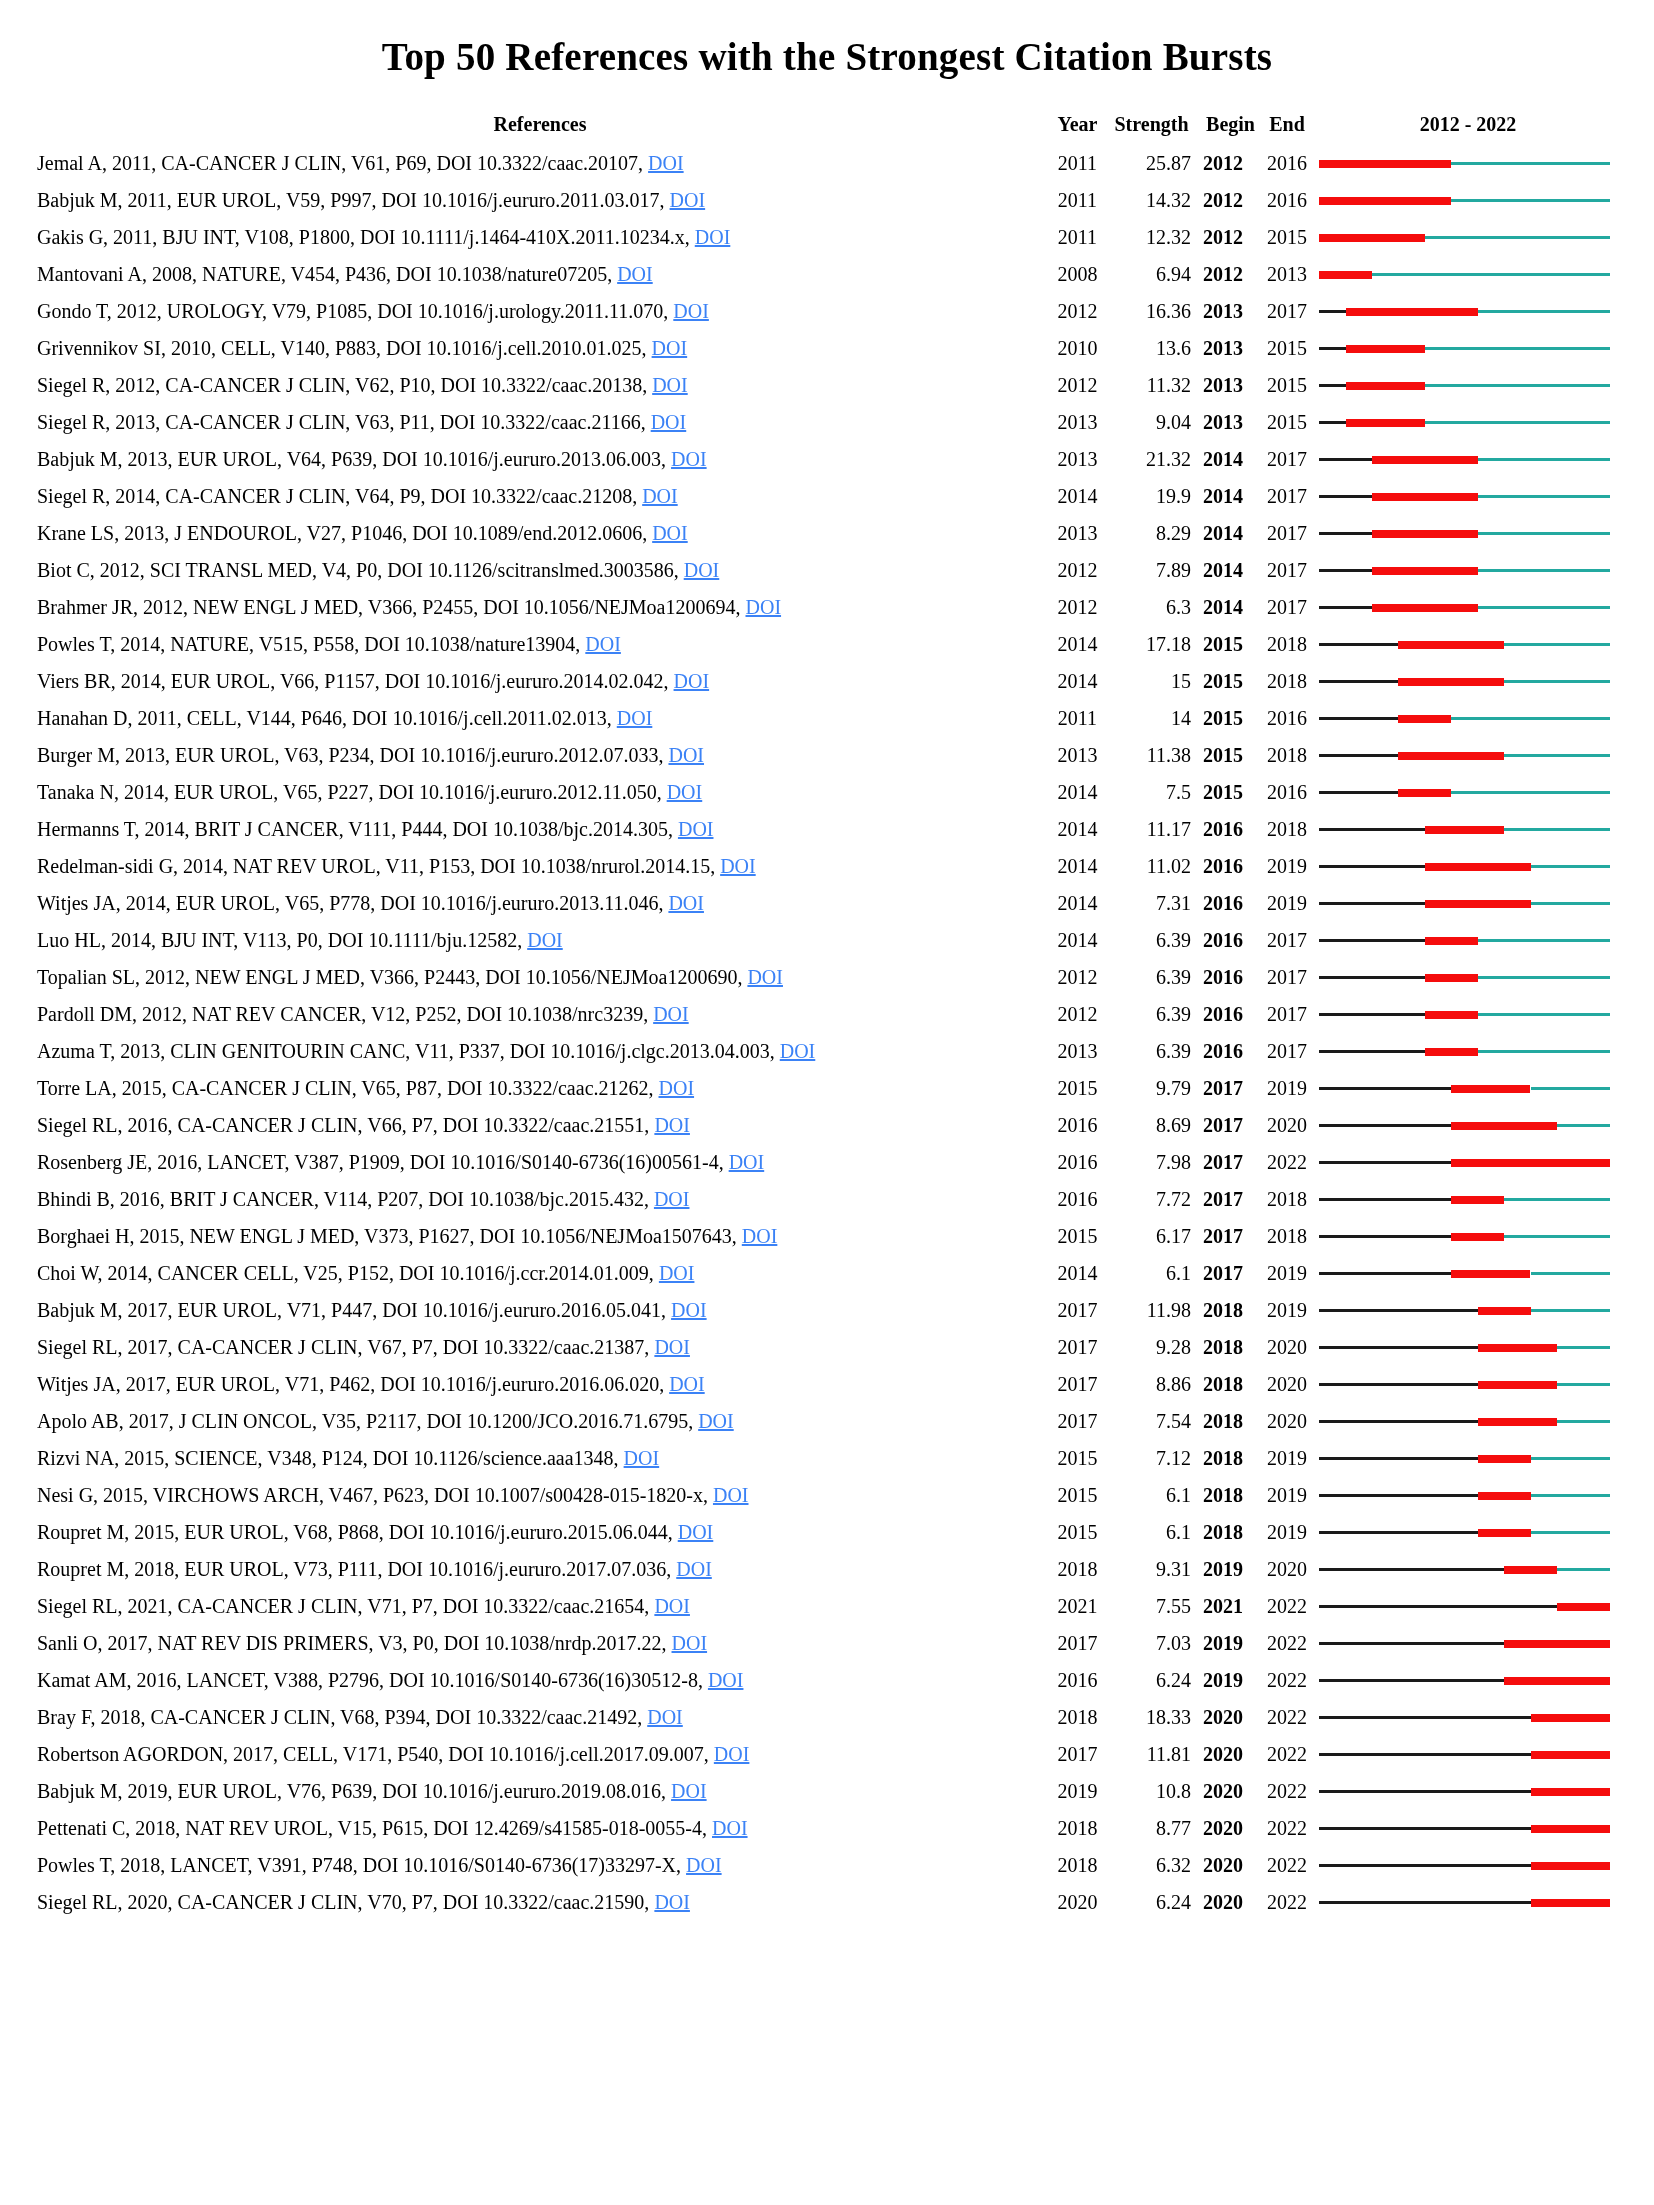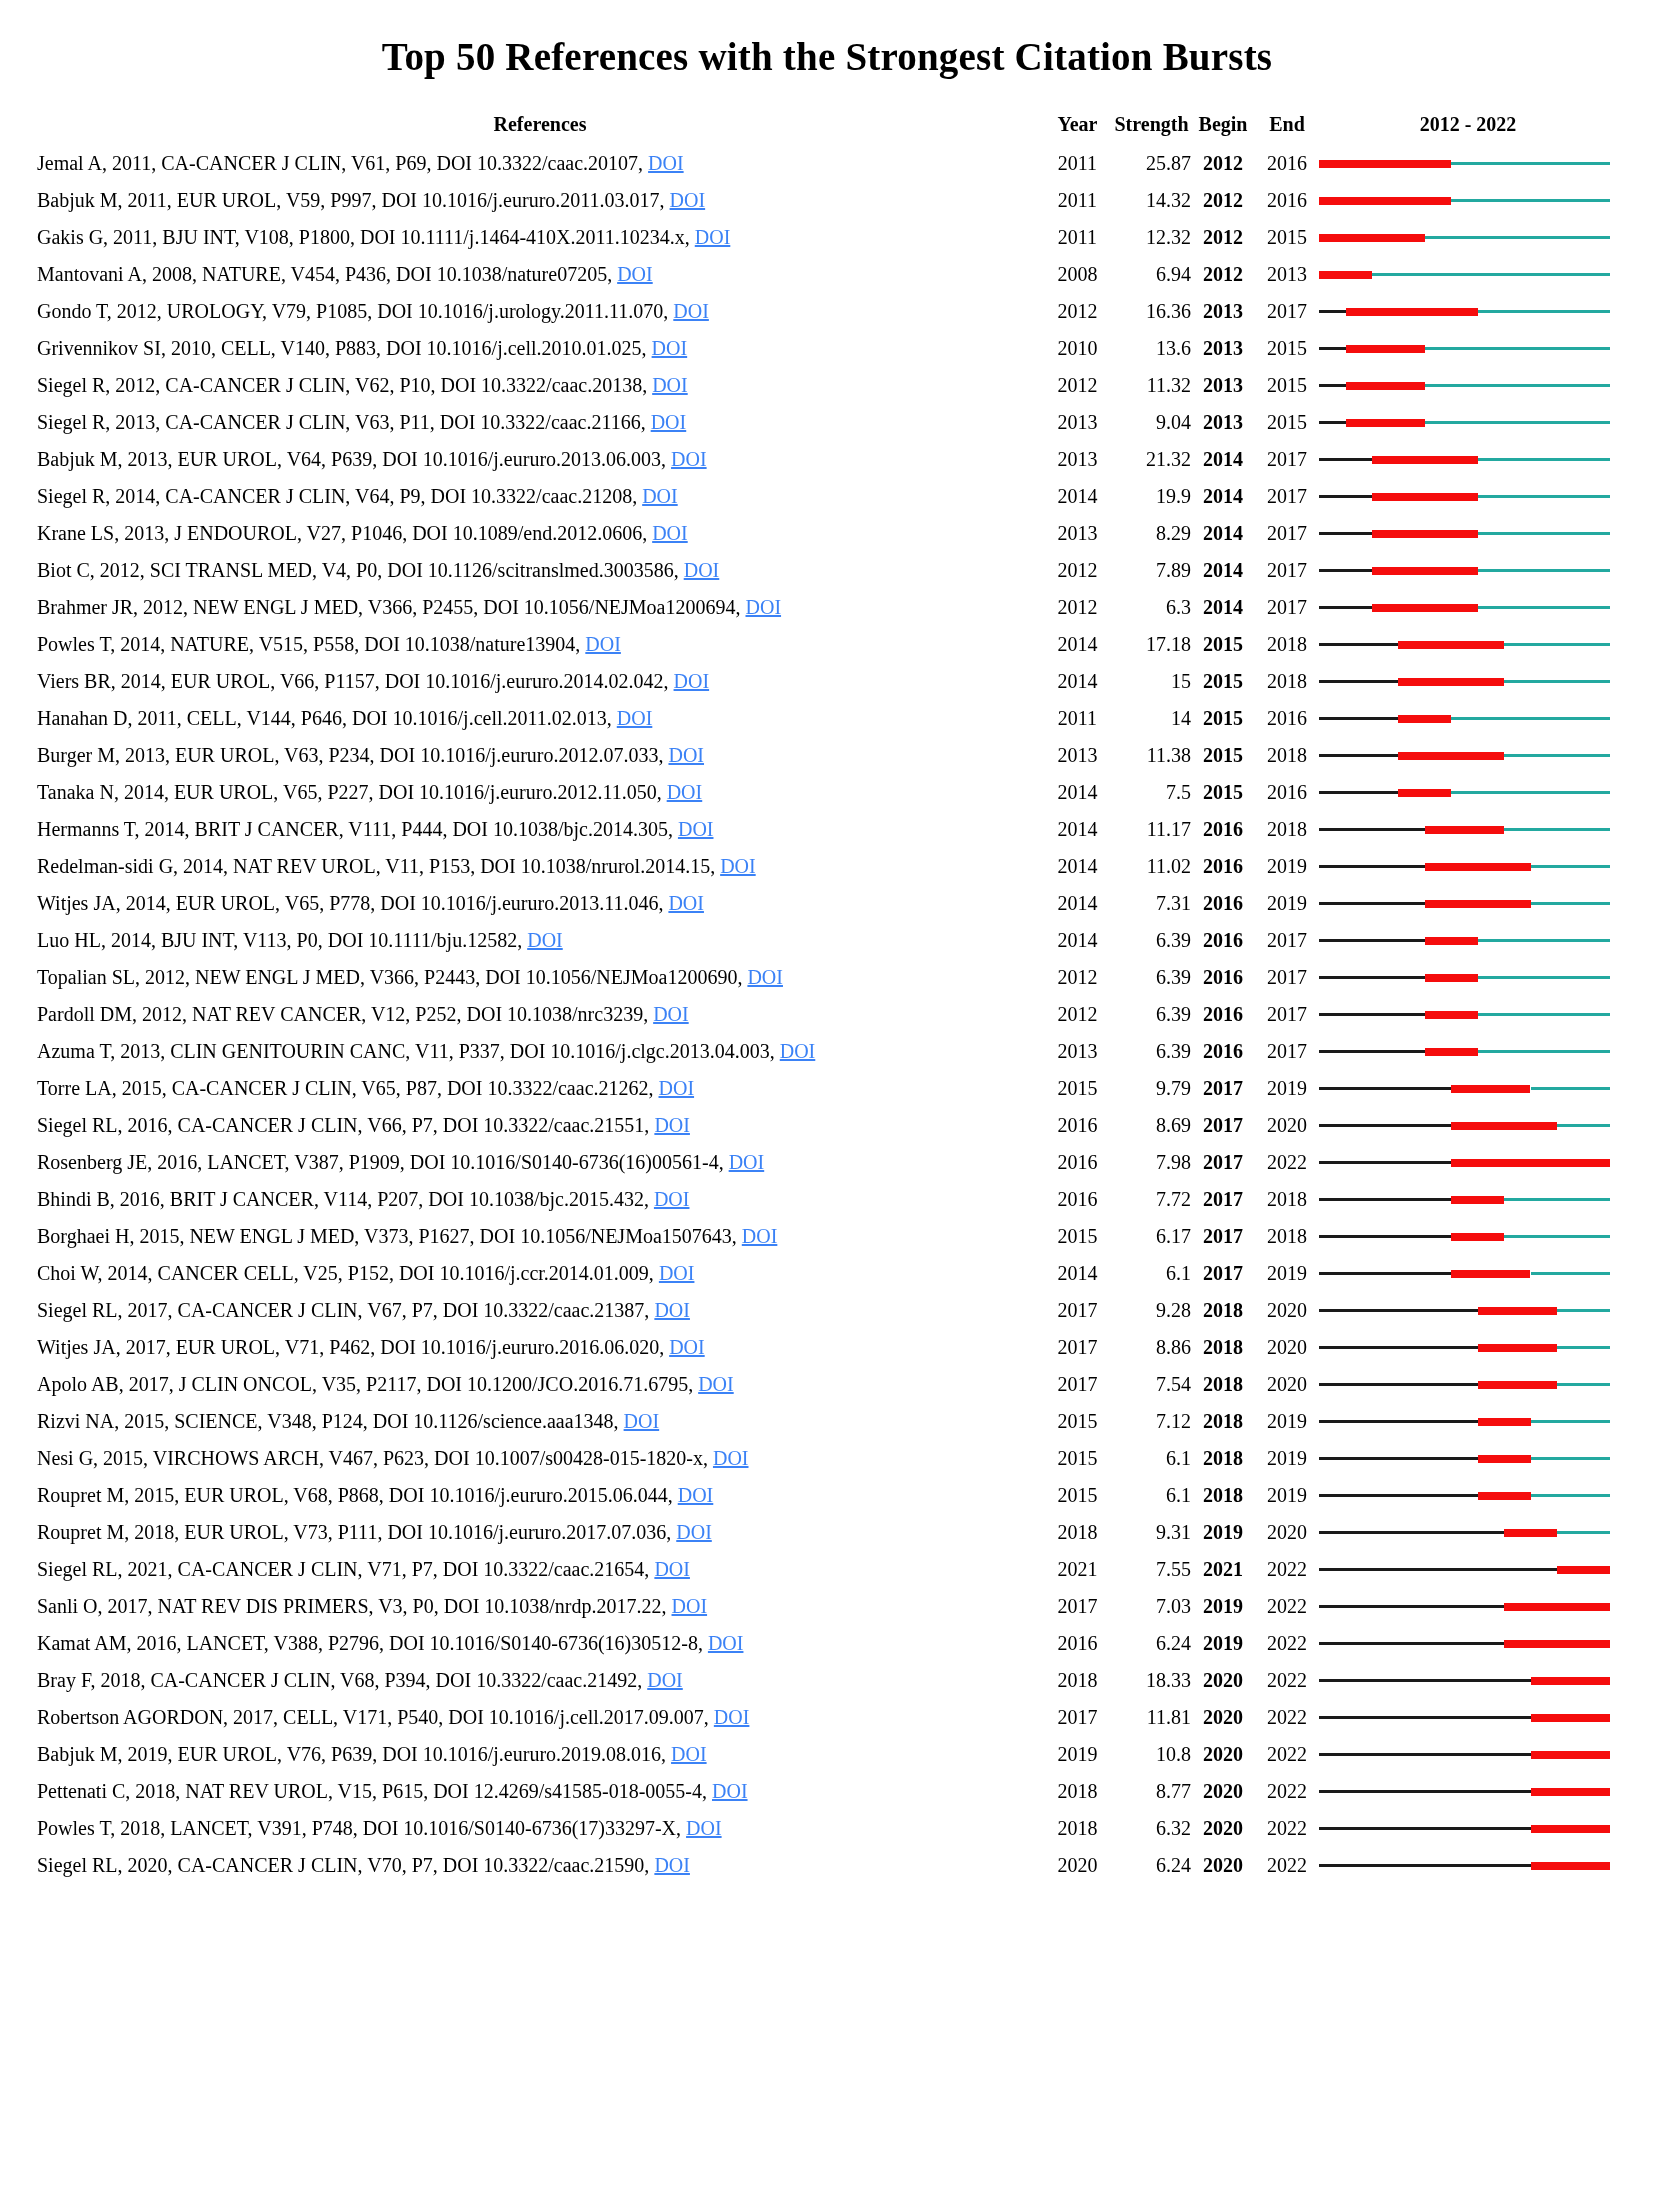--- a/index.html
+++ b/index.html
@@ -55,21 +55,21 @@
   col.c-ref    { width: 1006px; }
   col.c-year   { width: 69px; }
   col.c-str    { width: 79px; }
   col.c-begin  { width: 64px; }
   col.c-end    { width: 64px; }
   col.c-line   { width: 298px; }
 
   th.h-ref   { text-align: center; }
   th.h-year  { text-align: center; }
   th.h-str   { text-align: center; }
-  th.h-begin { text-align: center; }
+  th.h-begin { text-align: right; }
   th.h-end   { text-align: center; }
   th.h-line  { text-align: center; font-size: 20px; }
 
   td.ref   { text-align: left; padding-left: 1.8px; }
   td.year  { text-align: center; }
   td.str   { text-align: right; padding-right: 14px; }
   td.begin { text-align: center; font-weight: bold; }
   td.end   { text-align: center; }
   td.line  { padding: 0; }
 
@@ -541,20 +541,34 @@
           <td class="end">2019</td>
           <td class="line">
             <div class="timeline">
               <div class="seg pre" style="left: 0px; width: 132px;"></div>
               <div class="seg post" style="left: 212px; width: 79px;"></div>
               <div class="seg burst" style="left: 132px; width: 79px;"></div>
             </div>
           </td>
         </tr>
         <tr>
+          <td class="ref"><span>Babjuk M, 2017, EUR UROL, V71, P447, DOI 10.1016/j.eururo.2016.05.041,</span> <a class="doi" href="#">DOI</a></td>
+          <td class="year">2017</td>
+          <td class="str">11.98</td>
+          <td class="begin">2018</td>
+          <td class="end">2019</td>
+          <td class="line">
+            <div class="timeline">
+              <div class="seg pre" style="left: 0px; width: 159px;"></div>
+              <div class="seg post" style="left: 212px; width: 79px;"></div>
+              <div class="seg burst" style="left: 159px; width: 53px;"></div>
+            </div>
+          </td>
+        </tr>
+        <tr>
           <td class="ref"><span>Siegel RL, 2017, CA-CANCER J CLIN, V67, P7, DOI 10.3322/caac.21387,</span> <a class="doi" href="#">DOI</a></td>
           <td class="year">2017</td>
           <td class="str">9.28</td>
           <td class="begin">2018</td>
           <td class="end">2020</td>
           <td class="line">
             <div class="timeline">
               <div class="seg pre" style="left: 0px; width: 159px;"></div>
               <div class="seg post" style="left: 238px; width: 53px;"></div>
               <div class="seg burst" style="left: 159px; width: 79px;"></div>

